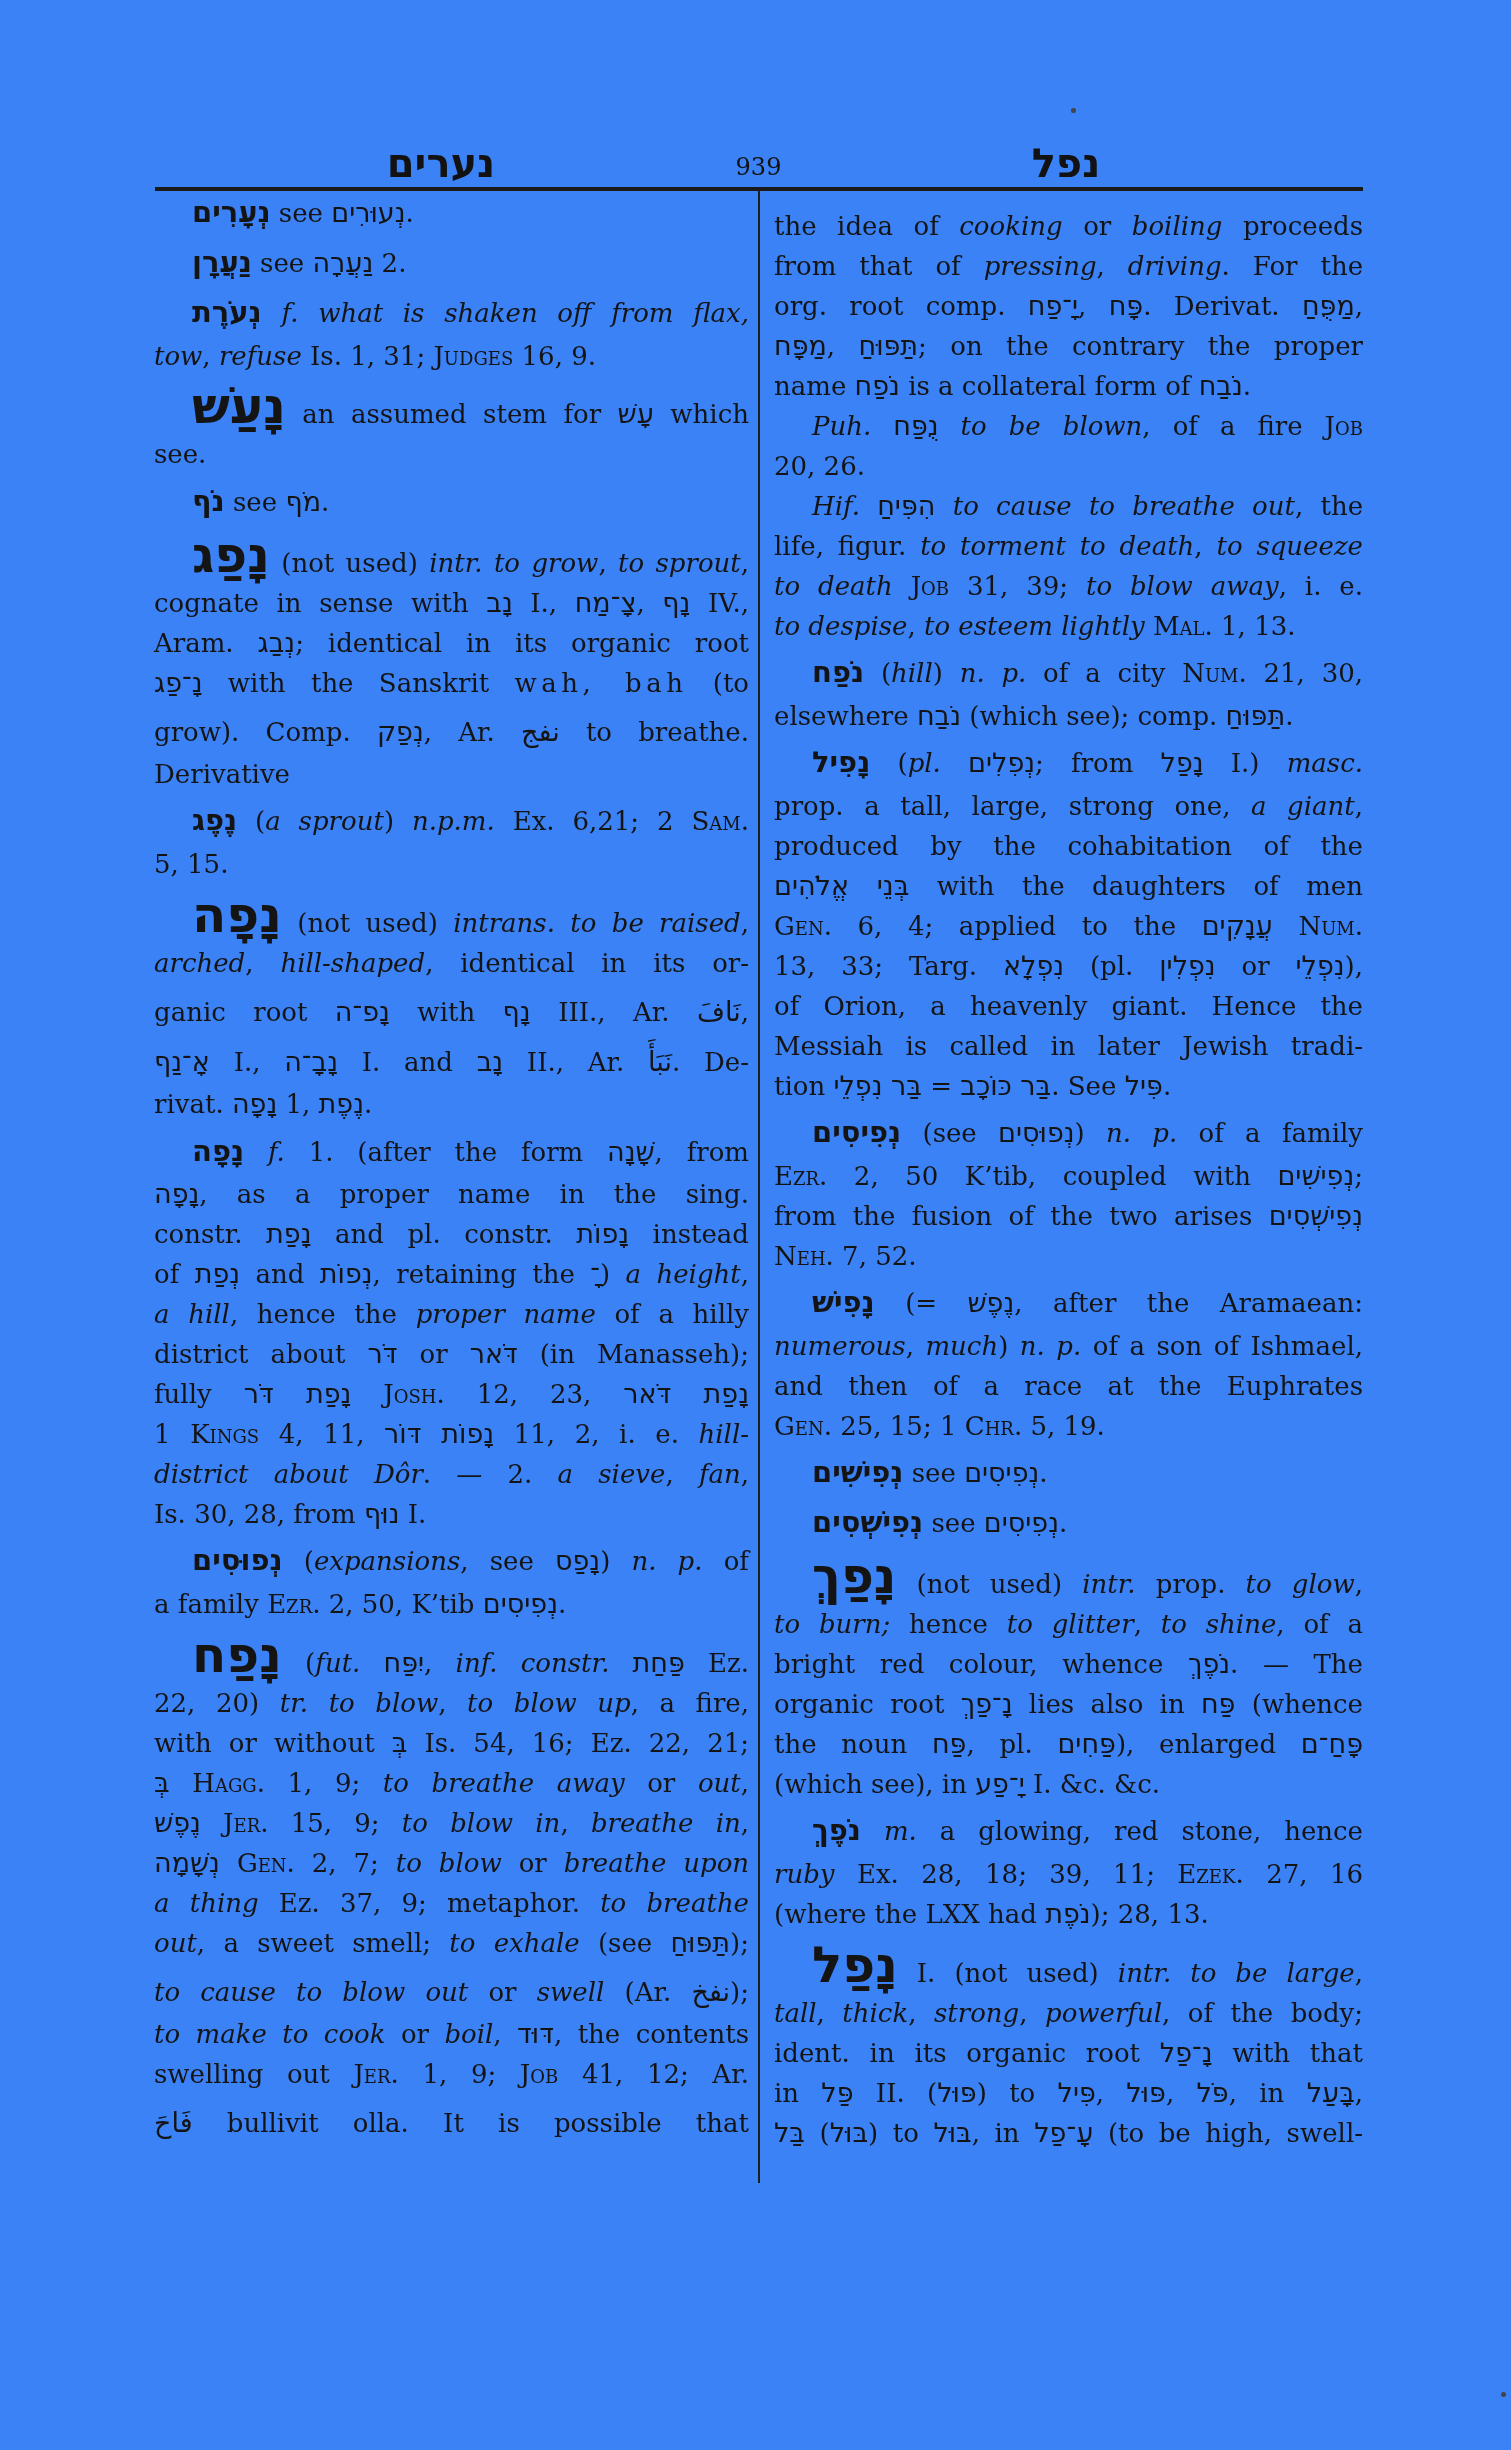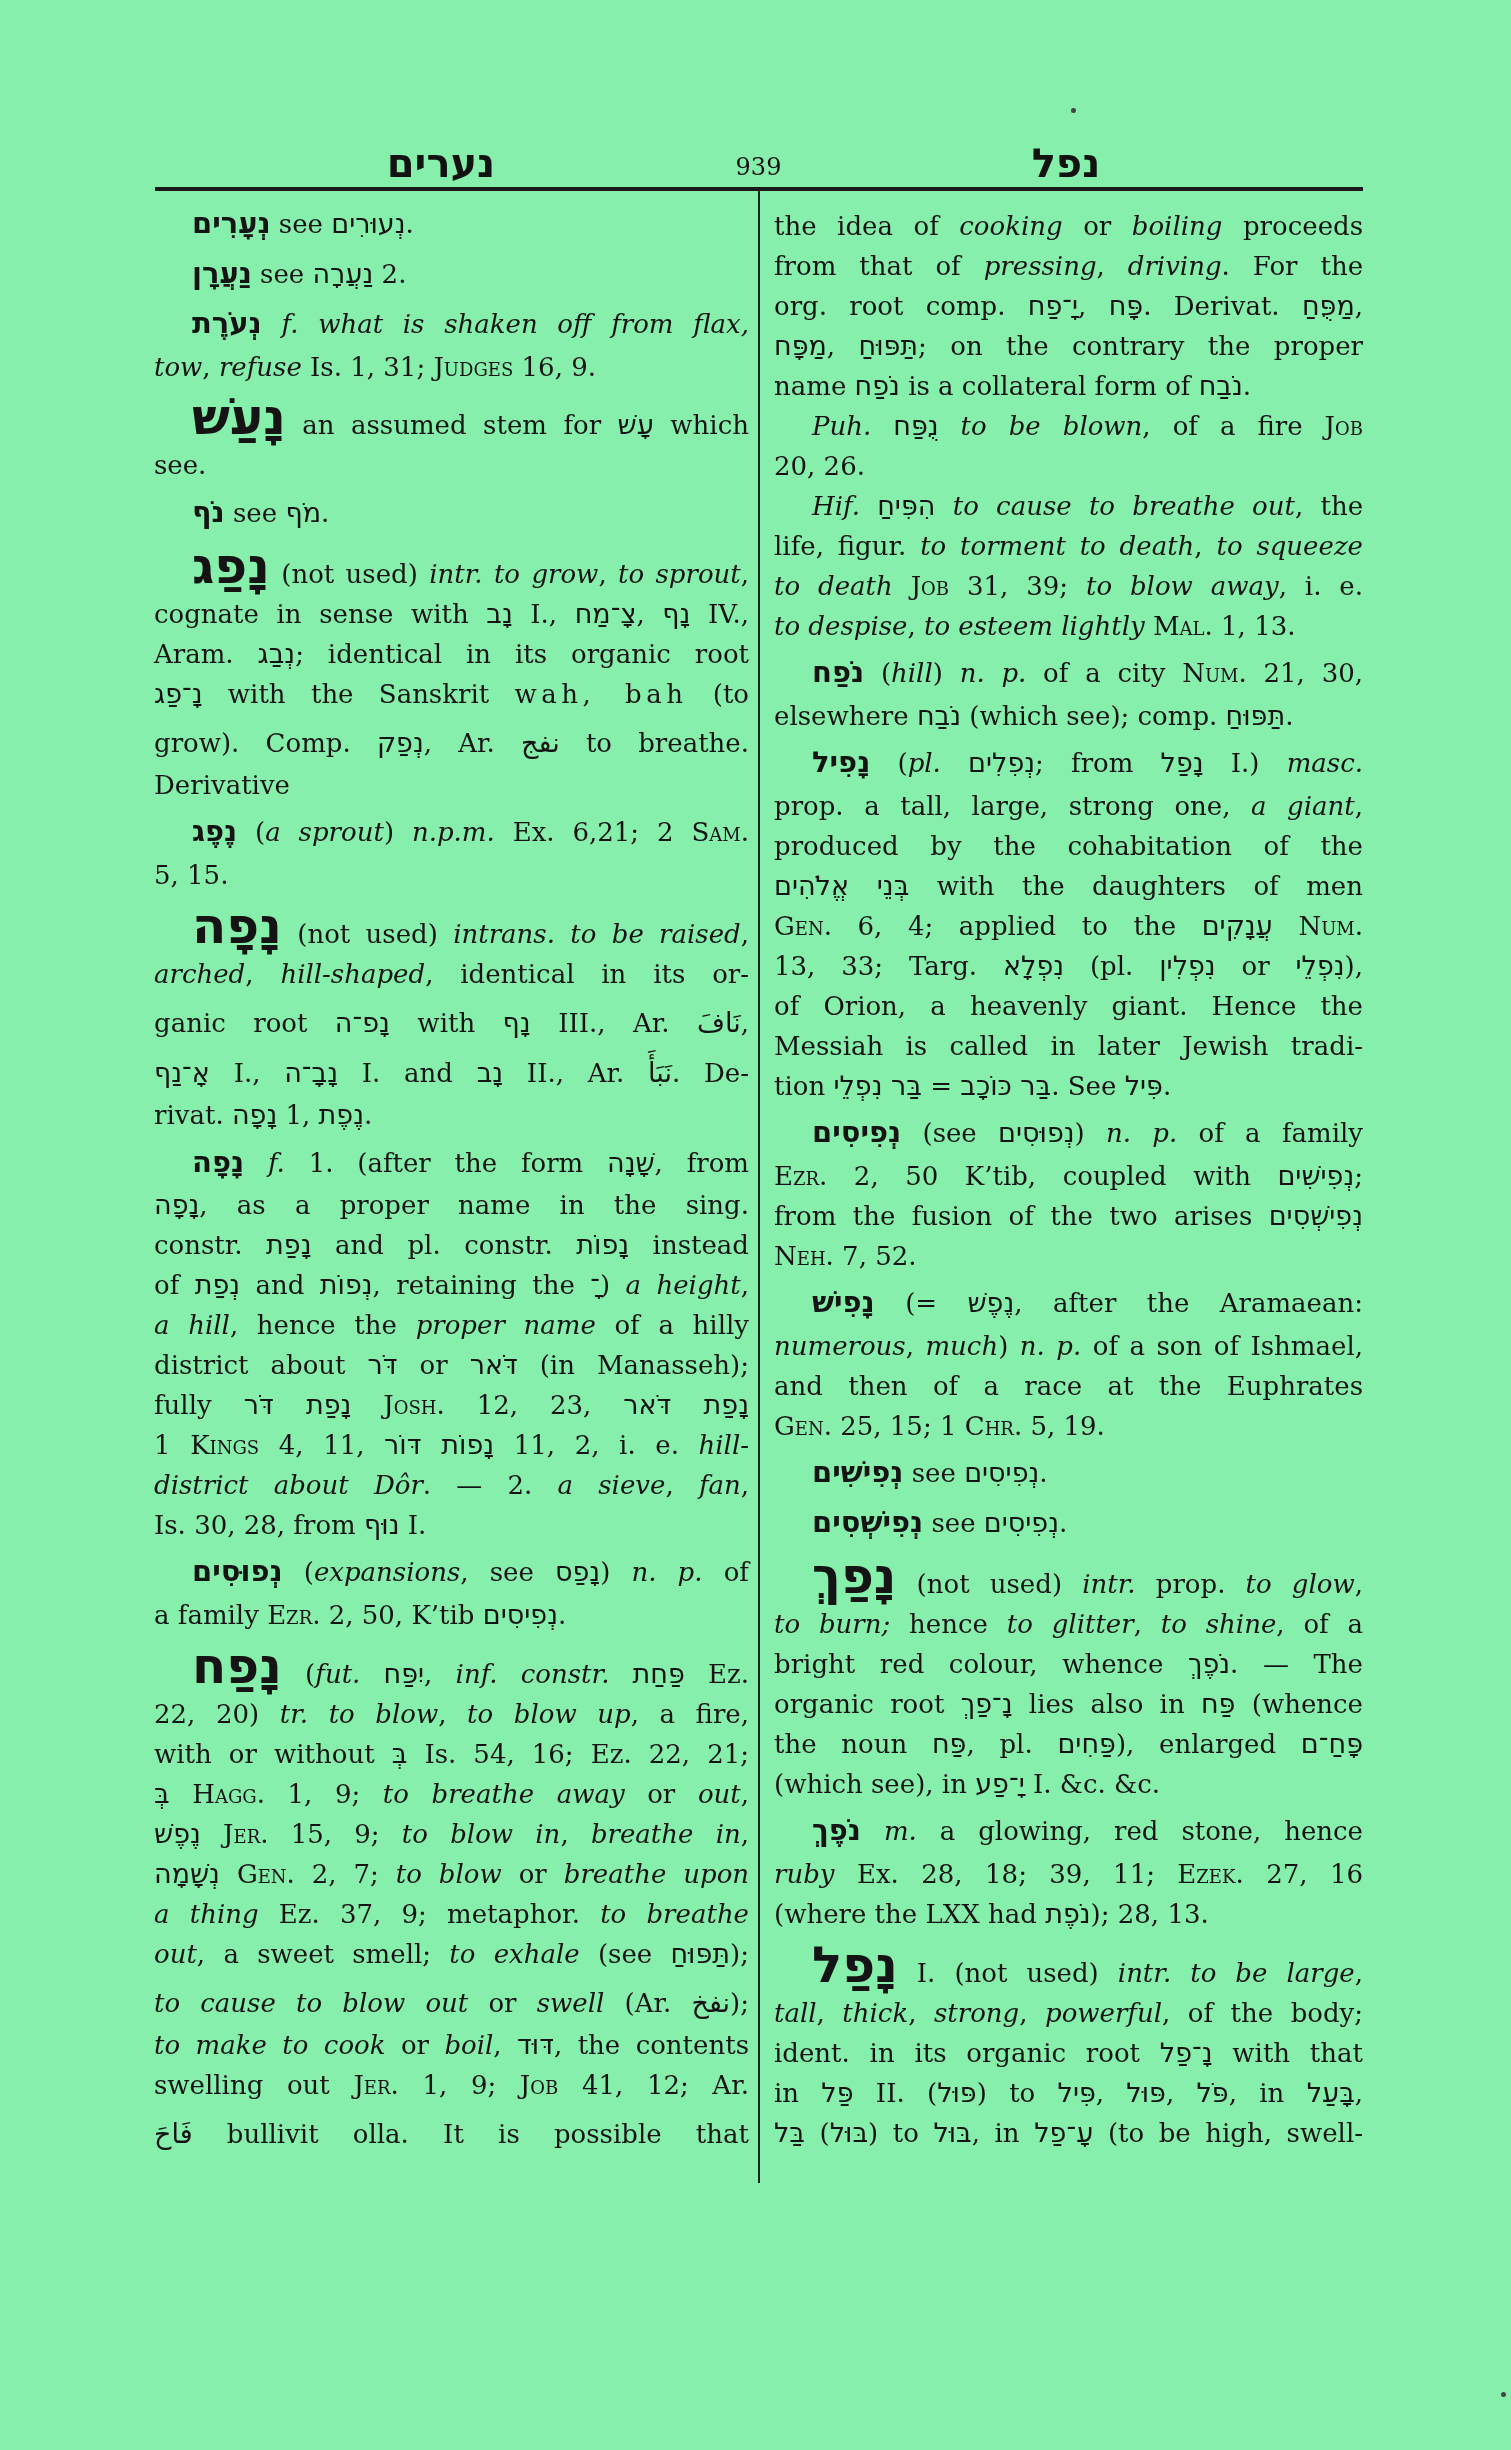--- a/index.html
+++ b/index.html
@@ -1,20 +1,20 @@
 <!DOCTYPE html>
 <html style="font-size:14.4px"><head>
 <meta charset="utf-8">
 <style>
   html, body { margin: 0; padding: 0; background: #ffffff; }
   .page {
     position: relative;
     width: 1512px;
     height: 2450px;
-    background: #86efac;
+    background: #3b82f6;
     overflow: hidden;
     color: #141414;
     font-family: "DejaVu Serif", serif;
     font-size: 26px;
   }
   
   .rh {
     position: absolute;
     top: 142px;
     height: 43px;
@@ -57,21 +57,21 @@
     height: 1992px;
     background: #1e1e1e;
   }
   .speck {
     position: absolute;
     border-radius: 50%;
     background: #444;
   }
   
   .col { position: absolute; }
-  .col-left { left: 154px; top: 197px; width: 595px; }
+  .col-left { left: 154px; top: 186px; width: 595px; }
   .col-right { left: 774px; top: 206px; width: 589px; }
 
   .ln {
     height: 40px;
     line-height: 40px;
     text-align: left;
     white-space: normal;
     overflow: visible;
   }
   .ln.just { text-align: justify; text-align-last: justify; }

